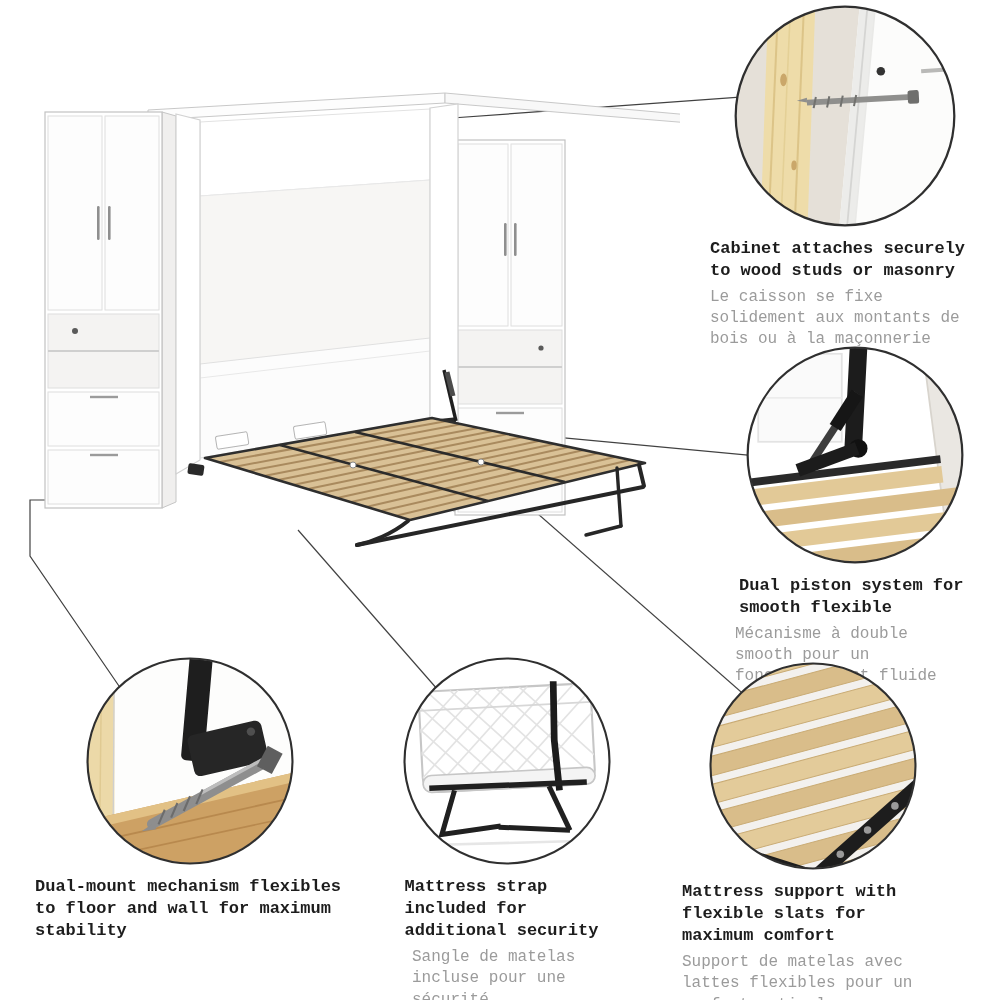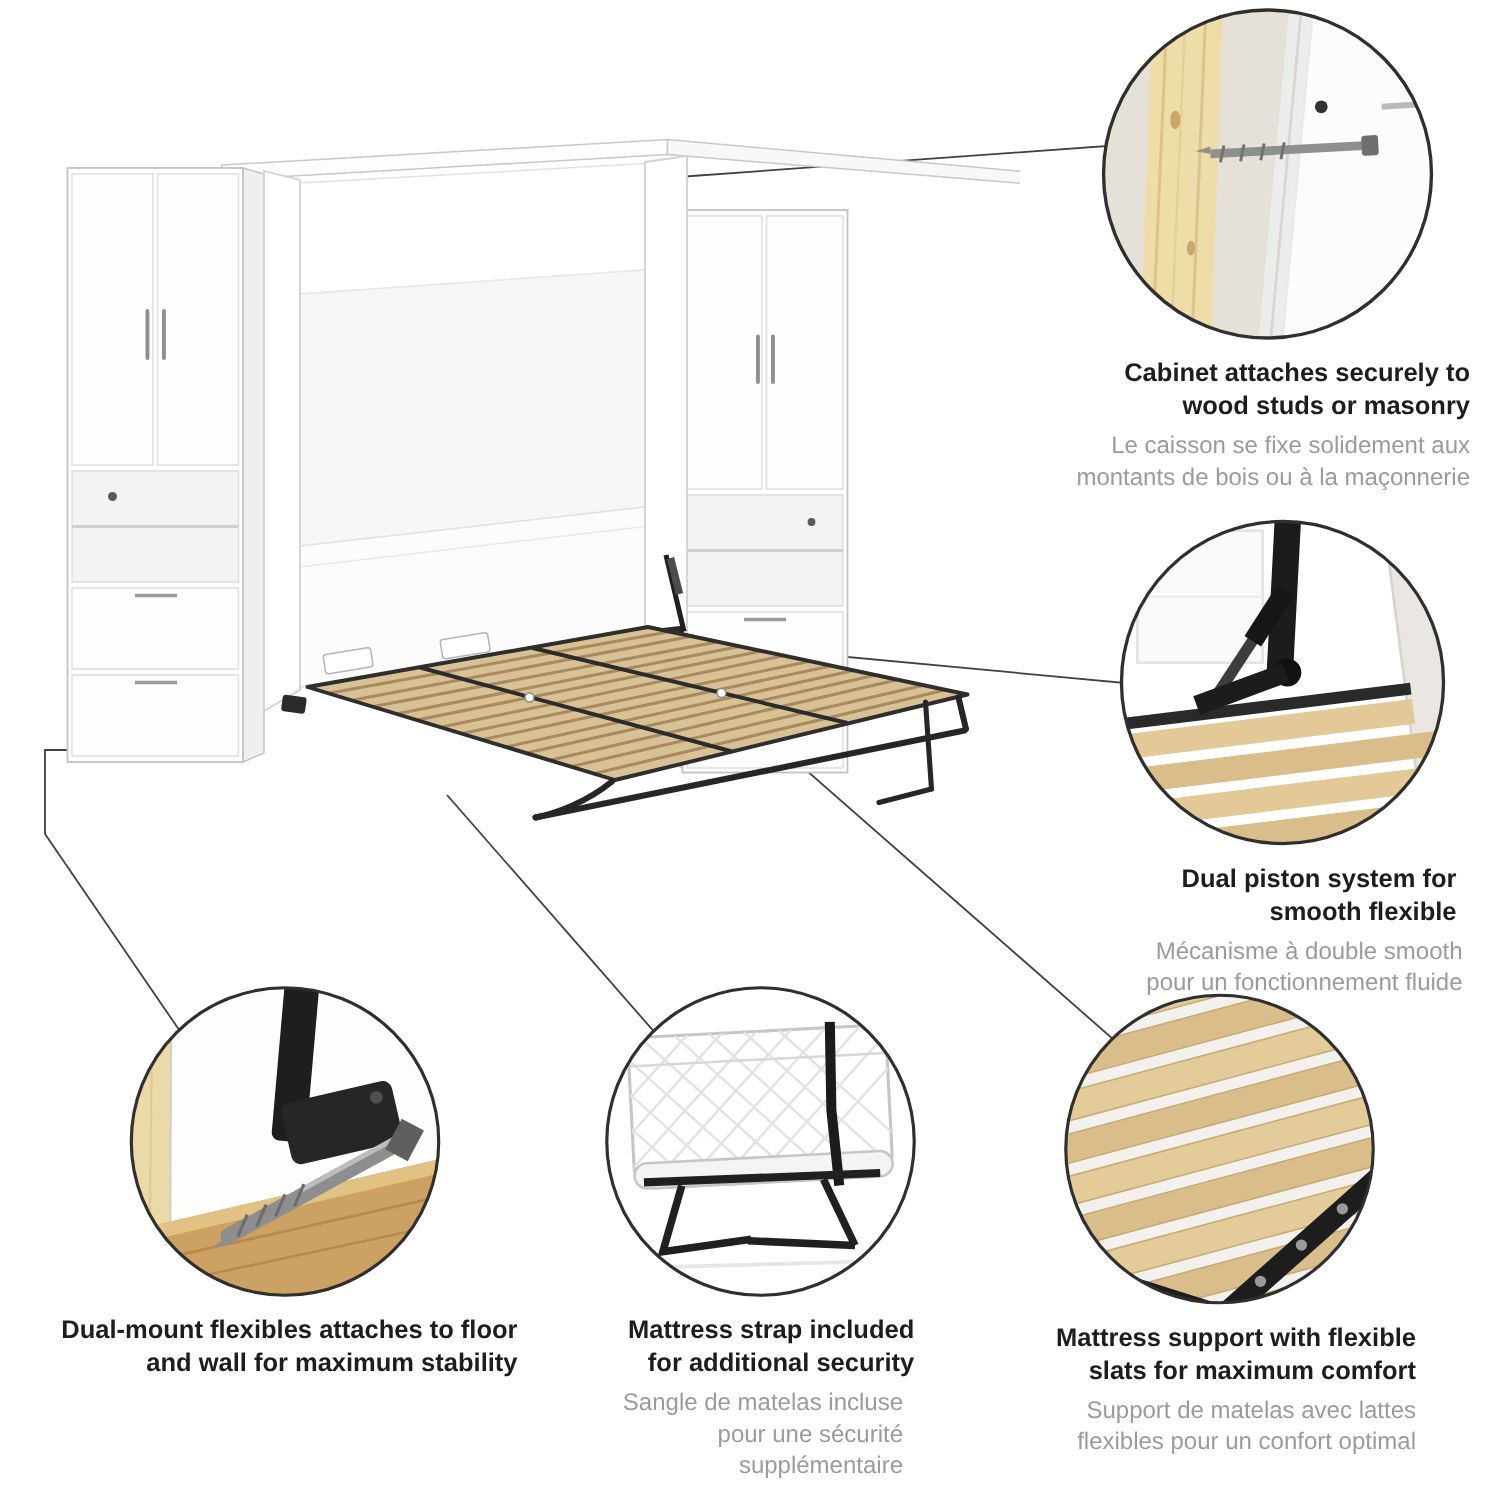--- a/index.html
+++ b/index.html
@@ -2,21 +2,21 @@
 <html><head>
 <meta charset="utf-8">
 <style>
   * { box-sizing: border-box; }
   html, body { margin: 0; padding: 0; }
   body { background: #ffffff; font-family: "Liberation Sans", sans-serif; }
   .canvas { position: relative; width: 1000px; height: 1000px; background: #ffffff; overflow: hidden; }
   .connectors { position: absolute; left: 0; top: 0; width: 1000px; height: 1000px; z-index: 1; }
   .product { position: absolute; left: 20px; top: 88px; width: 660px; height: 470px; z-index: 2; }
   .product svg { display: block; width: 100%; height: 100%; }
-  .feature { position: absolute; z-index: 3; text-align: right; }
+  .feature { position: absolute; z-index: 3; text-align: left; font-family: Liberation Mono, monospace; }
   .circle { margin: 0 auto; }
   .circle svg { display: block; width: 100%; height: 100%; }
   .title { font-weight: bold; font-size: 17px; line-height: 1.3; color: #1d1d1d; margin: 10px auto 5px; }
   .subtitle { font-size: 16px; line-height: 1.32; color: #9b9b9b; margin: 0 auto; }
   .f1 { left: 695px; top: 4px;  width: 300px; }
   .f1 .circle { width: 224px; height: 224px; }
   .f2 { left: 700px; top: 345px; width: 310px; }
   .f2 .circle { width: 220px; height: 220px; }
   .f3 { left: 10px;  top: 656px; width: 360px; }
   .f3 .circle { width: 210px; height: 210px; }
@@ -235,21 +235,21 @@
             <line x1="50" y1="66.8" x2="47" y2="73.8"></line>
             <line x1="44" y1="70" x2="41" y2="77"></line>
             <line x1="38" y1="73.2" x2="35" y2="80.2"></line>
           </g>
           <polygon points="32,80 27,83.5 34,82.5" fill="#8e8e8e"></polygon>
           <rect x="84" y="44" width="8" height="11" fill="#5f5f5f" transform="rotate(28 88 49.5)"></rect>
         </g>
         <circle cx="50" cy="50" r="48.8" fill="none" stroke="#2f2f2f" stroke-width="1"></circle>
       </svg>
     </div>
-    <div class="title" style="max-width:310px">Dual-mount flexibles attaches to floor and wall for maximum stability</div>
+    <div class="title" style="max-width:310px">Dual-mount mechanism flexibles to floor and wall for maximum stability</div>
   </div>
 
   <div class="feature f4">
     <div class="circle">
       <svg viewBox="0 0 100 100" aria-hidden="true">
         <defs>
           <clipPath id="cp4">
               <circle cx="50" cy="50" r="48.6"></circle>
             </clipPath>
           <clipPath id="cp4m">

